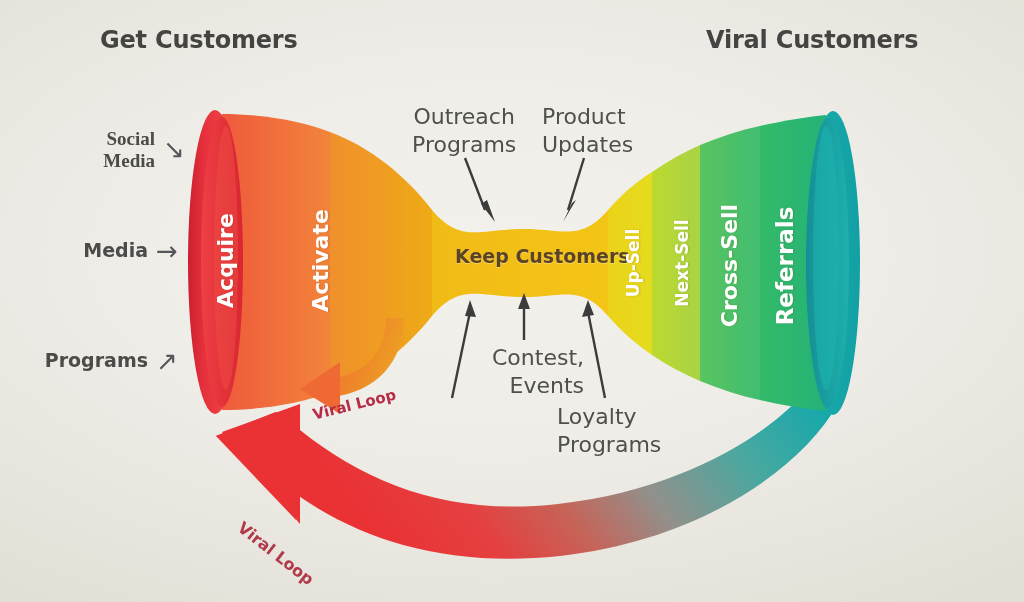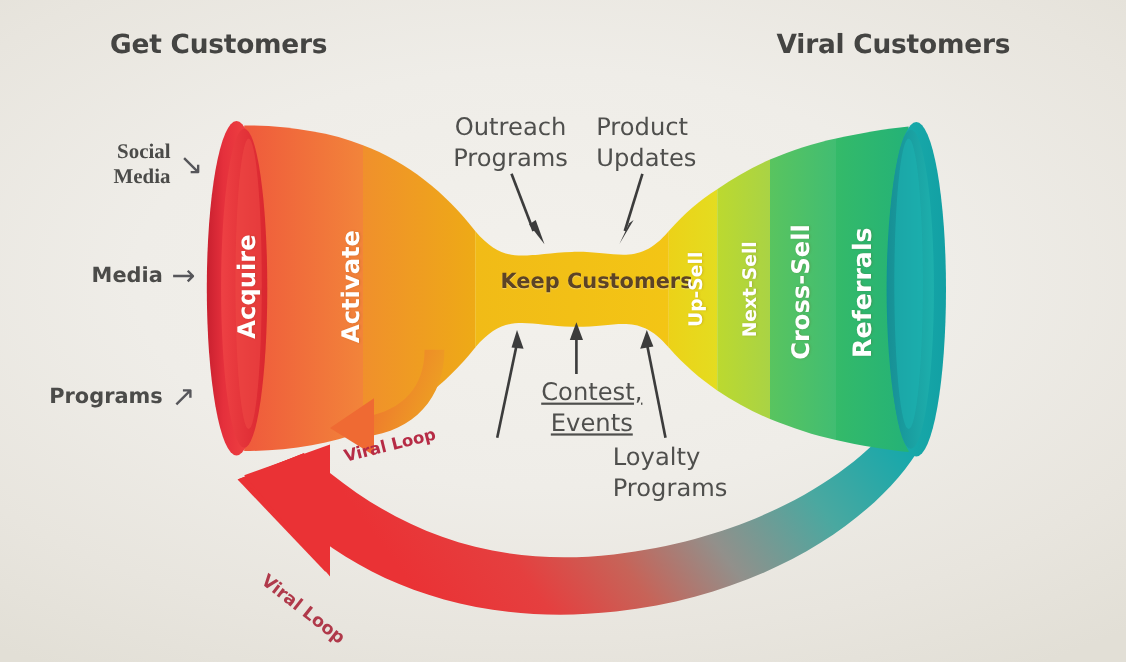--- a/index.html
+++ b/index.html
@@ -55,21 +55,21 @@
   #lbl-nextsell{left:682px;top:253px;width:110px;text-align:center;margin-left:-55px;}
   #lbl-crosssell{left:729px;top:253px;width:130px;text-align:center;margin-left:-65px;}
   #lbl-referrals{left:785px;top:253px;width:130px;text-align:center;margin-left:-65px;font-size:23px;}
 
   .callout{
     position:absolute;font-size:22px;color:#4f4f4d;
     line-height:1.28;white-space:pre-line;
   }
   #co-outreach{left:412px;top:103px;text-align:center;}
   #co-product{left:542px;top:103px;text-align:left;}
-  #co-contest{left:492px;top:344px;text-align:center;text-decoration:underline;}
+  #co-contest{left:492px;top:344px;text-align:right;}
   #co-blogs{left:420px;top:403px;text-align:center;}
   #co-loyalty{left:557px;top:403px;text-align:left;}
 
   .vl{
     position:absolute;font-weight:bold;white-space:nowrap;
     transform-origin:left center;
   }
   #vl-small{left:313px;top:406px;font-size:15px;color:#b62b45;transform:rotate(-14deg);}
   #vl-big{left:240px;top:516px;font-size:16px;color:#b0394a;transform:rotate(38deg);}
 

